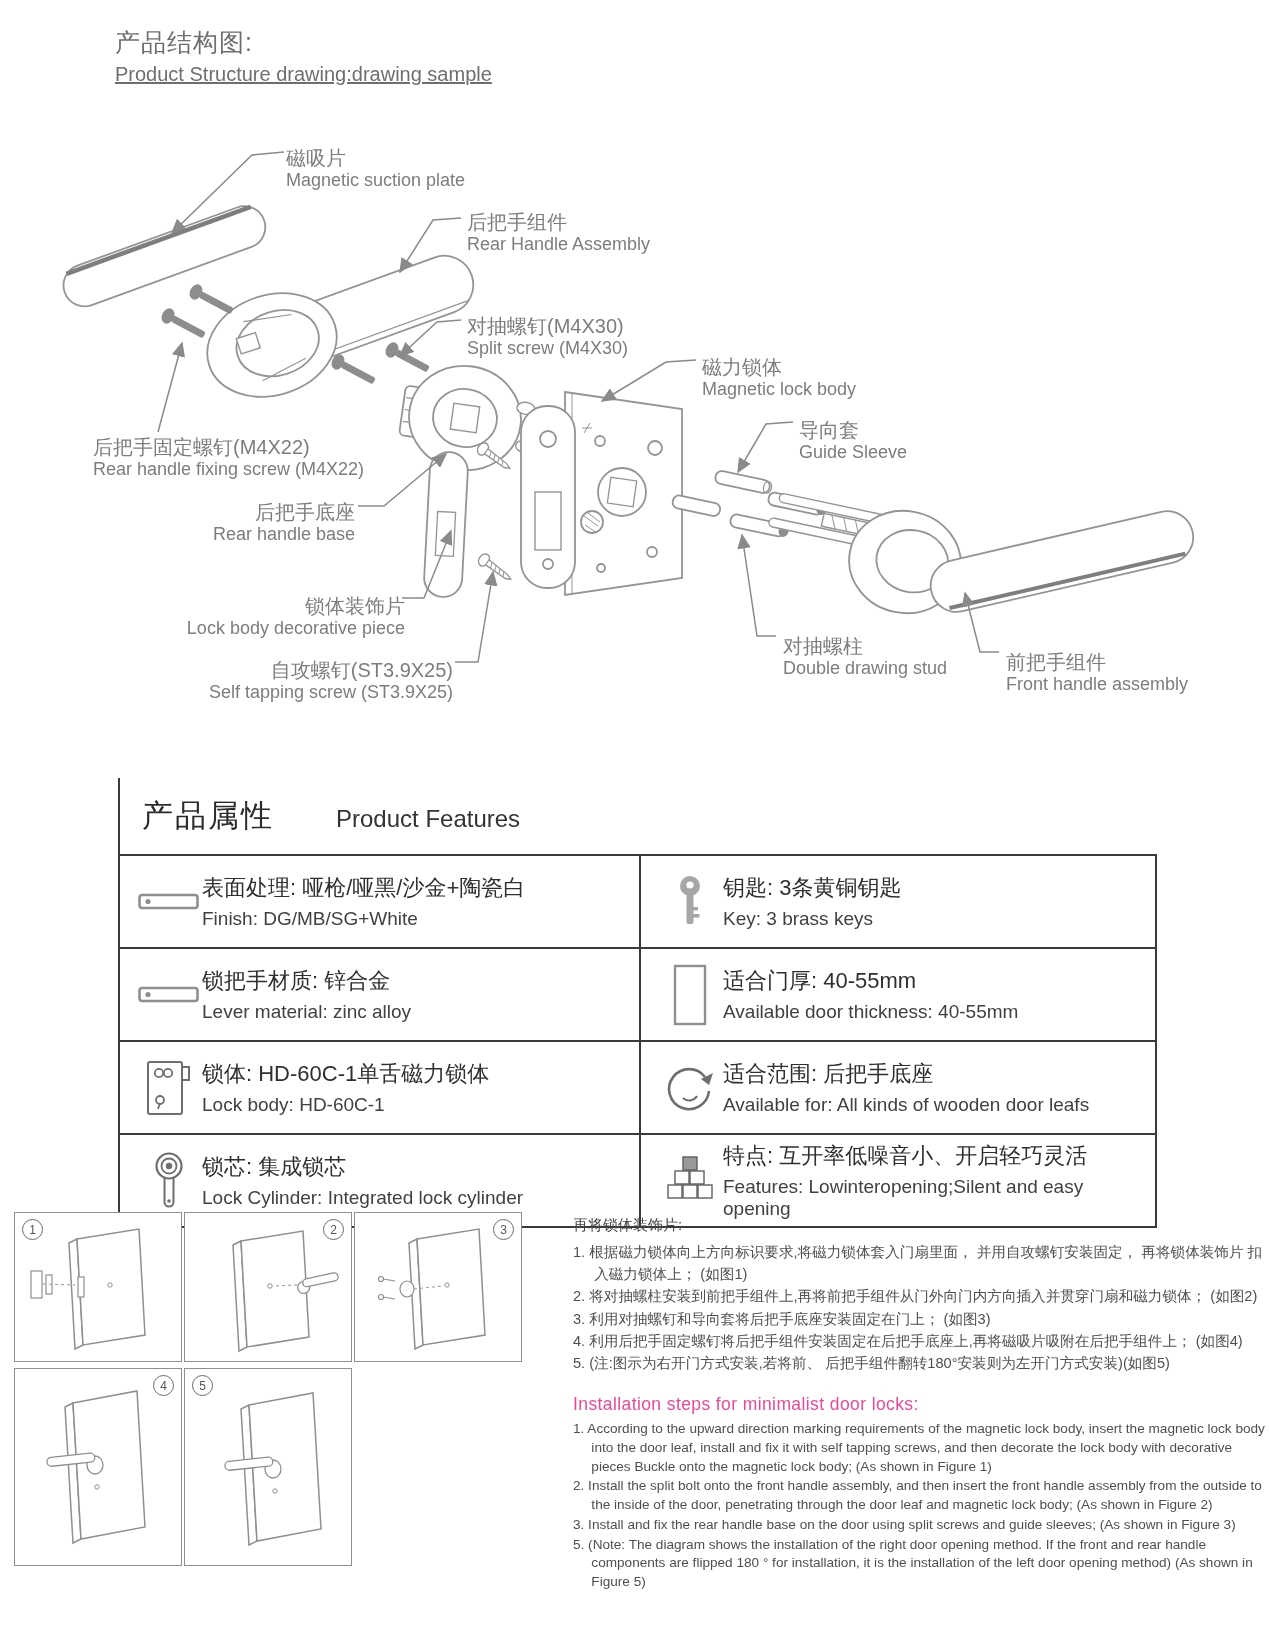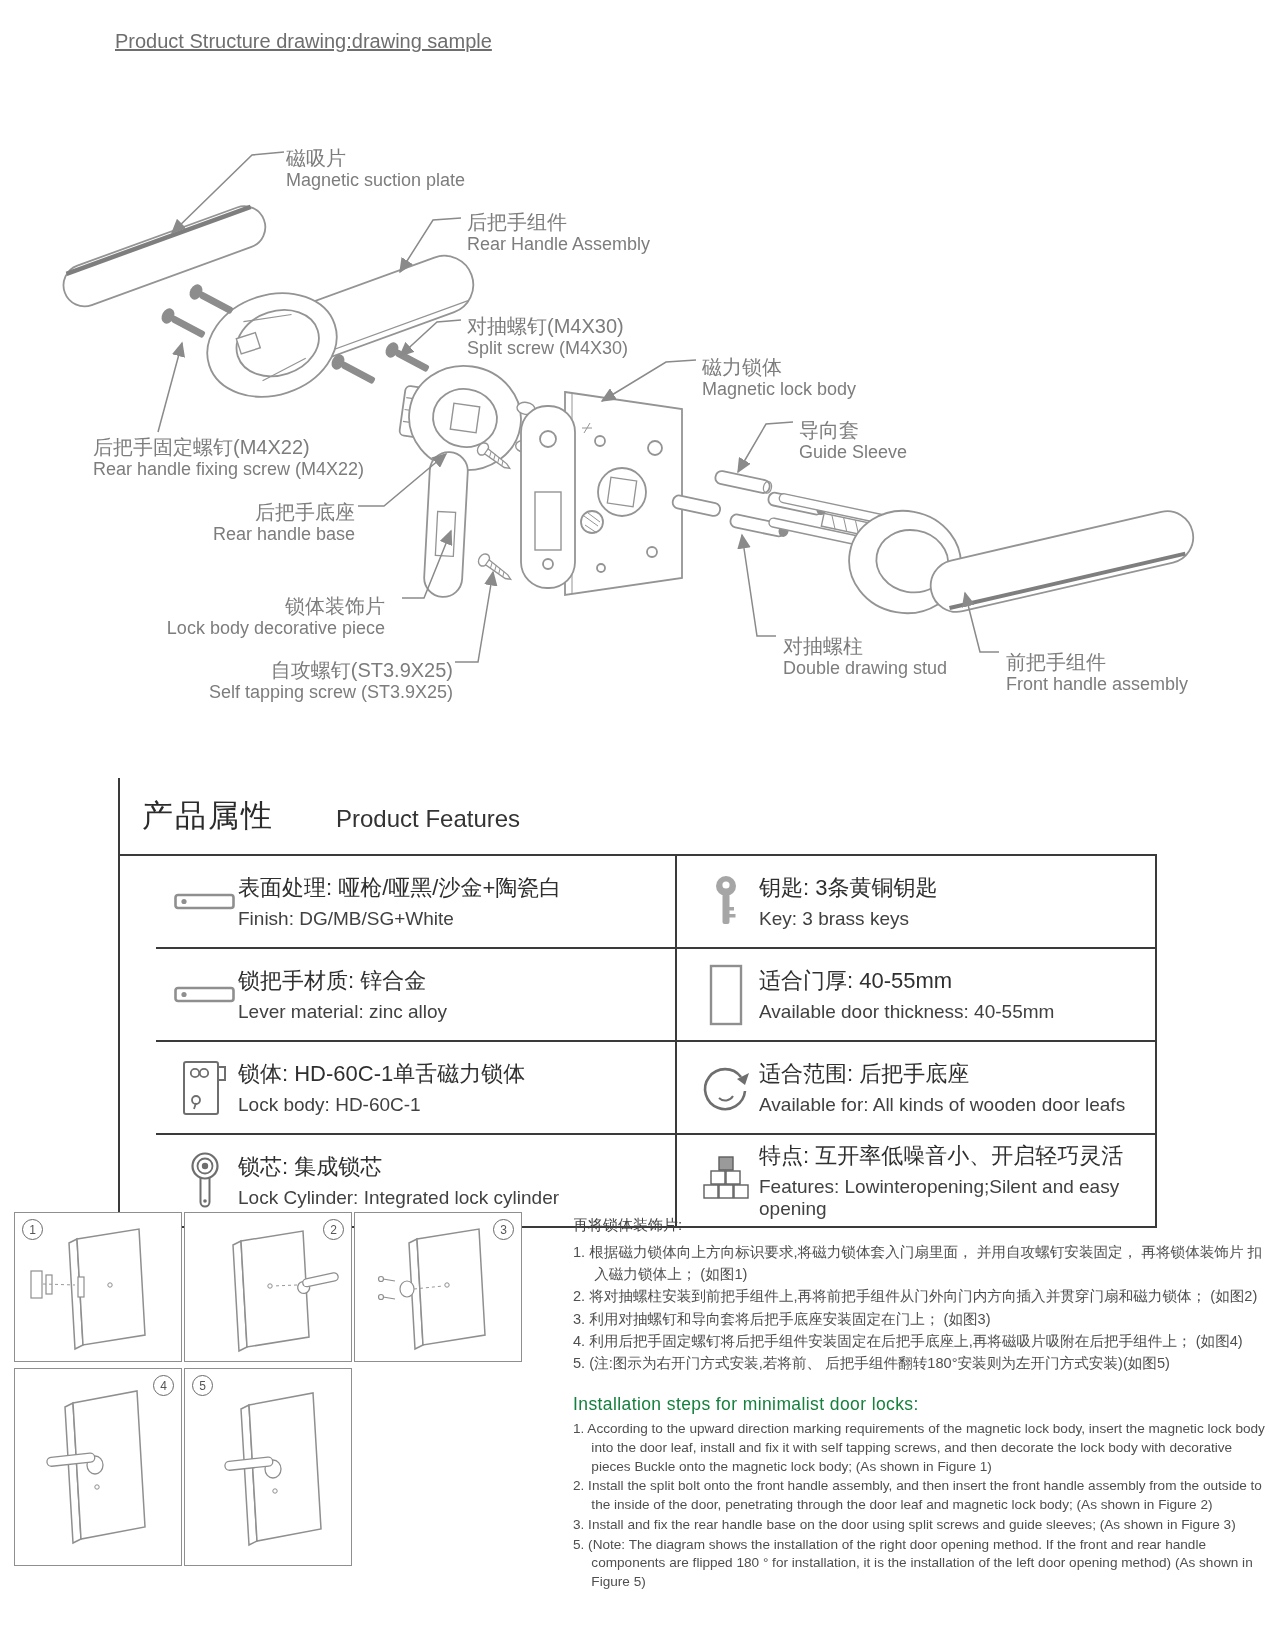--- a/index.html
+++ b/index.html
@@ -14,43 +14,44 @@
   .dlabel{position:absolute;color:#7d7d7d;line-height:1.22;white-space:nowrap;}
   .dlabel .zh{font-size:20px;}
   .dlabel .en{font-size:18px;}
   .dlabel.ra{text-align:right;}
   
   .features{position:absolute;left:118px;top:778px;width:1037px;border-left:2.5px solid #3a3a3a;}
   .ftitle{height:76px;display:flex;align-items:center;padding-left:22px;gap:48px;}
   .ftitle .zh{font-size:31px;color:#2b2b2b;font-weight:500;letter-spacing:2px;}
   .ftitle .en{font-size:24px;color:#333;margin-left:14px;padding-top:6px;}
   .ftable{border-top:2.5px solid #3a3a3a;border-right:2.5px solid #3a3a3a;}
-  .frow{display:grid;grid-template-columns:519px 1fr;border-bottom:2.5px solid #3a3a3a;margin-left:36px;}
+  .frow{display:grid;grid-template-columns:519px 1fr;border-bottom:2.5px solid #3a3a3a;}
   .fcell{display:flex;align-items:center;min-height:79px;padding:6px 8px 6px 16px;}
   .fcell + .fcell{border-left:2.5px solid #3a3a3a;}
   .cicon{width:66px;min-width:66px;display:flex;justify-content:center;align-items:center;}
   .ctext .zh{font-size:22px;color:#2f2f2f;}
   .ctext .en{font-size:19px;color:#414141;margin-top:5px;}
   
   .figbox{position:absolute;border:1.2px solid #8f8f8f;background:#fff;}
   .fignum{position:absolute;width:19px;height:19px;border:1.2px solid #6a6a6a;border-radius:50%;
           font-size:12px;color:#555;display:flex;align-items:center;justify-content:center;}
   .install{position:absolute;left:573px;top:1216px;width:692px;color:#4f4f4f;}
   .install .zt{font-size:15px;color:#444;margin-bottom:6px;}
   .zstep{font-size:14.6px;line-height:1.52;padding-left:1.45em;text-indent:-1.45em;}
-  .install .et{font-size:17.5px;color:#15803d;font-weight:500;letter-spacing:.4px;margin:20px 0 5px;}
+  .install .et{font-size:17.5px;color:#ec4899;font-weight:500;letter-spacing:.4px;margin:20px 0 5px;}
   .estep{font-size:13.6px;line-height:1.38;padding-left:1.35em;text-indent:-1.35em;margin-bottom:1px;}
   svg{display:block;}
 </style>
 </head>
 <body>
 
 <div id="page">
 
   <div class="hdr">
+    <div class="zh">产品结构图:</div>
     <div class="en">Product Structure drawing:drawing sample</div>
   </div>
 
   <svg id="diag-svg" width="1269" height="660" viewBox="0 0 1269 660">
     <defs>
       <marker id="arw" markerWidth="11" markerHeight="9" refX="9" refY="4.5" orient="auto">
         <path d="M0,0 L10,4.5 L0,9 z" fill="#8a8a8a"></path>
       </marker>
     </defs>
     <g fill="none" stroke="#949494" stroke-width="1.8">
@@ -202,21 +203,21 @@
     <div class="en">Magnetic lock body</div>
   </div>
   <div class="dlabel" style="left:799px;top:418px">
     <div class="zh">导向套</div>
     <div class="en">Guide Sleeve</div>
   </div>
   <div class="dlabel ra" style="left:205px;top:500px;width:150px">
     <div class="zh">后把手底座</div>
     <div class="en">Rear handle base</div>
   </div>
-  <div class="dlabel ra" style="left:140px;top:594px;width:245px">
+  <div class="dlabel ra" style="left:160px;top:594px;width:245px">
     <div class="zh">锁体装饰片</div>
     <div class="en">Lock body decorative piece</div>
   </div>
   <div class="dlabel ra" style="left:165px;top:658px;width:288px">
     <div class="zh">自攻螺钉(ST3.9X25)</div>
     <div class="en">Self tapping screw (ST3.9X25)</div>
   </div>
   <div class="dlabel" style="left:783px;top:634px">
     <div class="zh">对抽螺柱</div>
     <div class="en">Double drawing stud</div>

